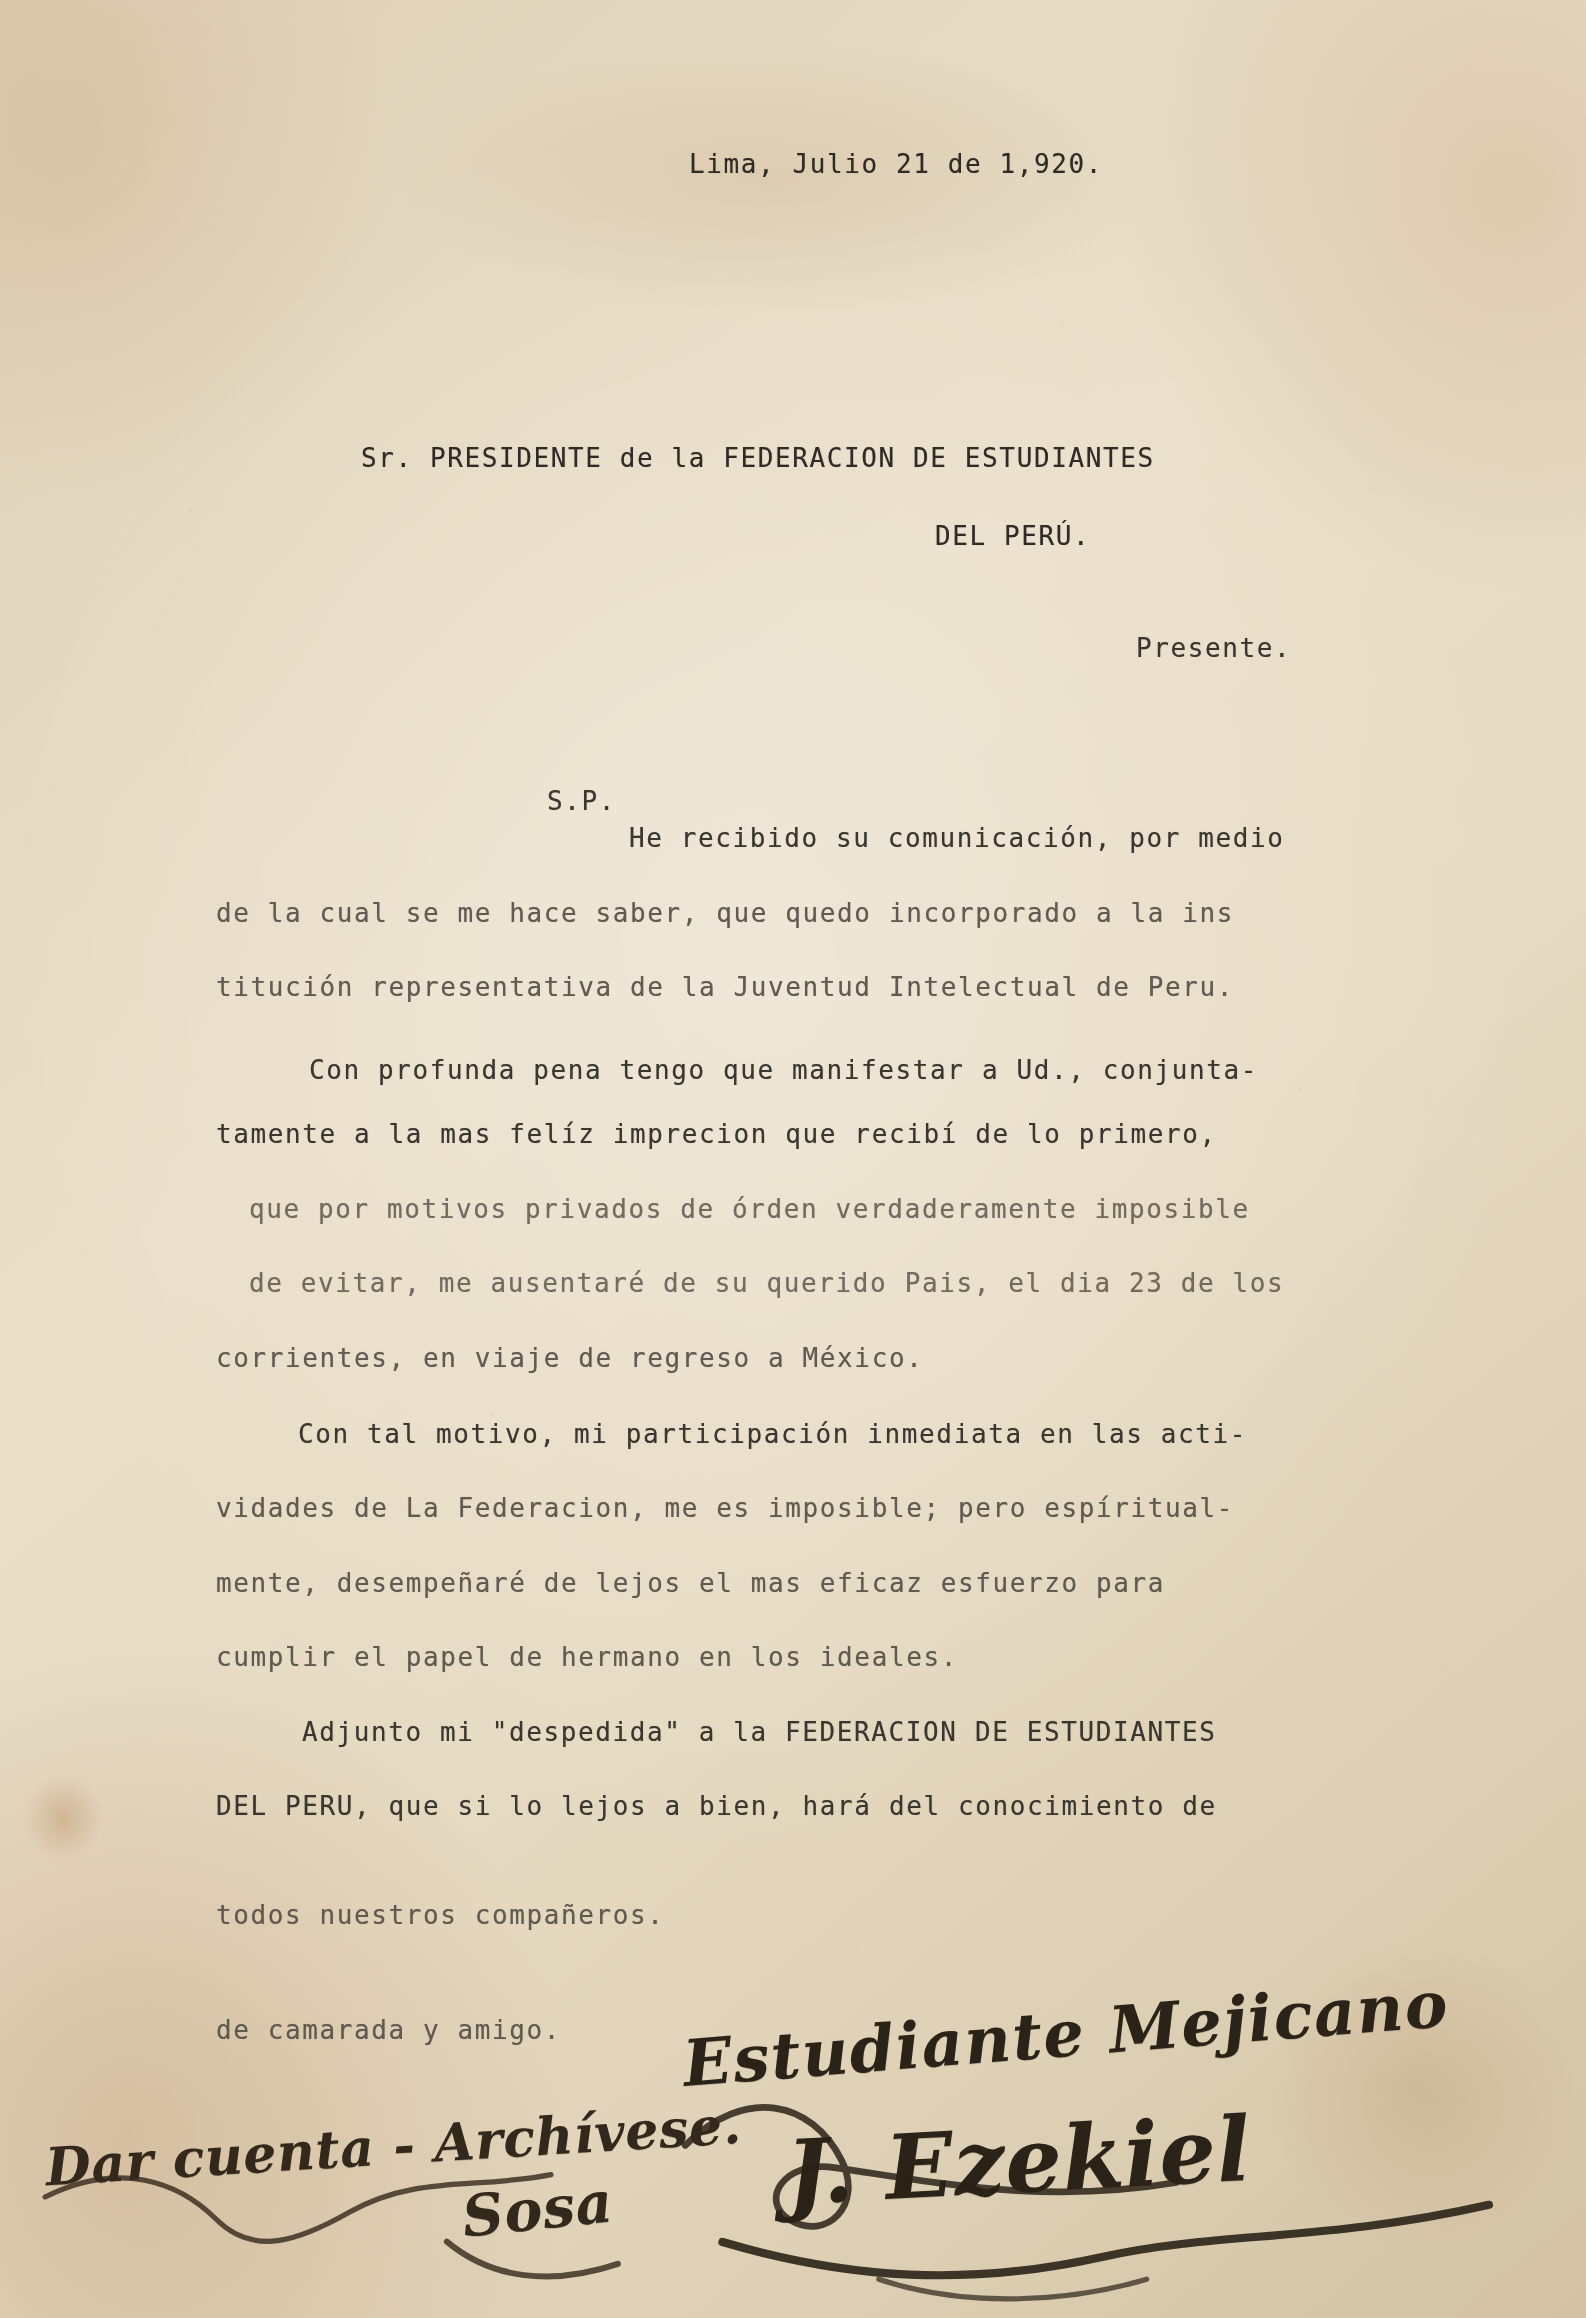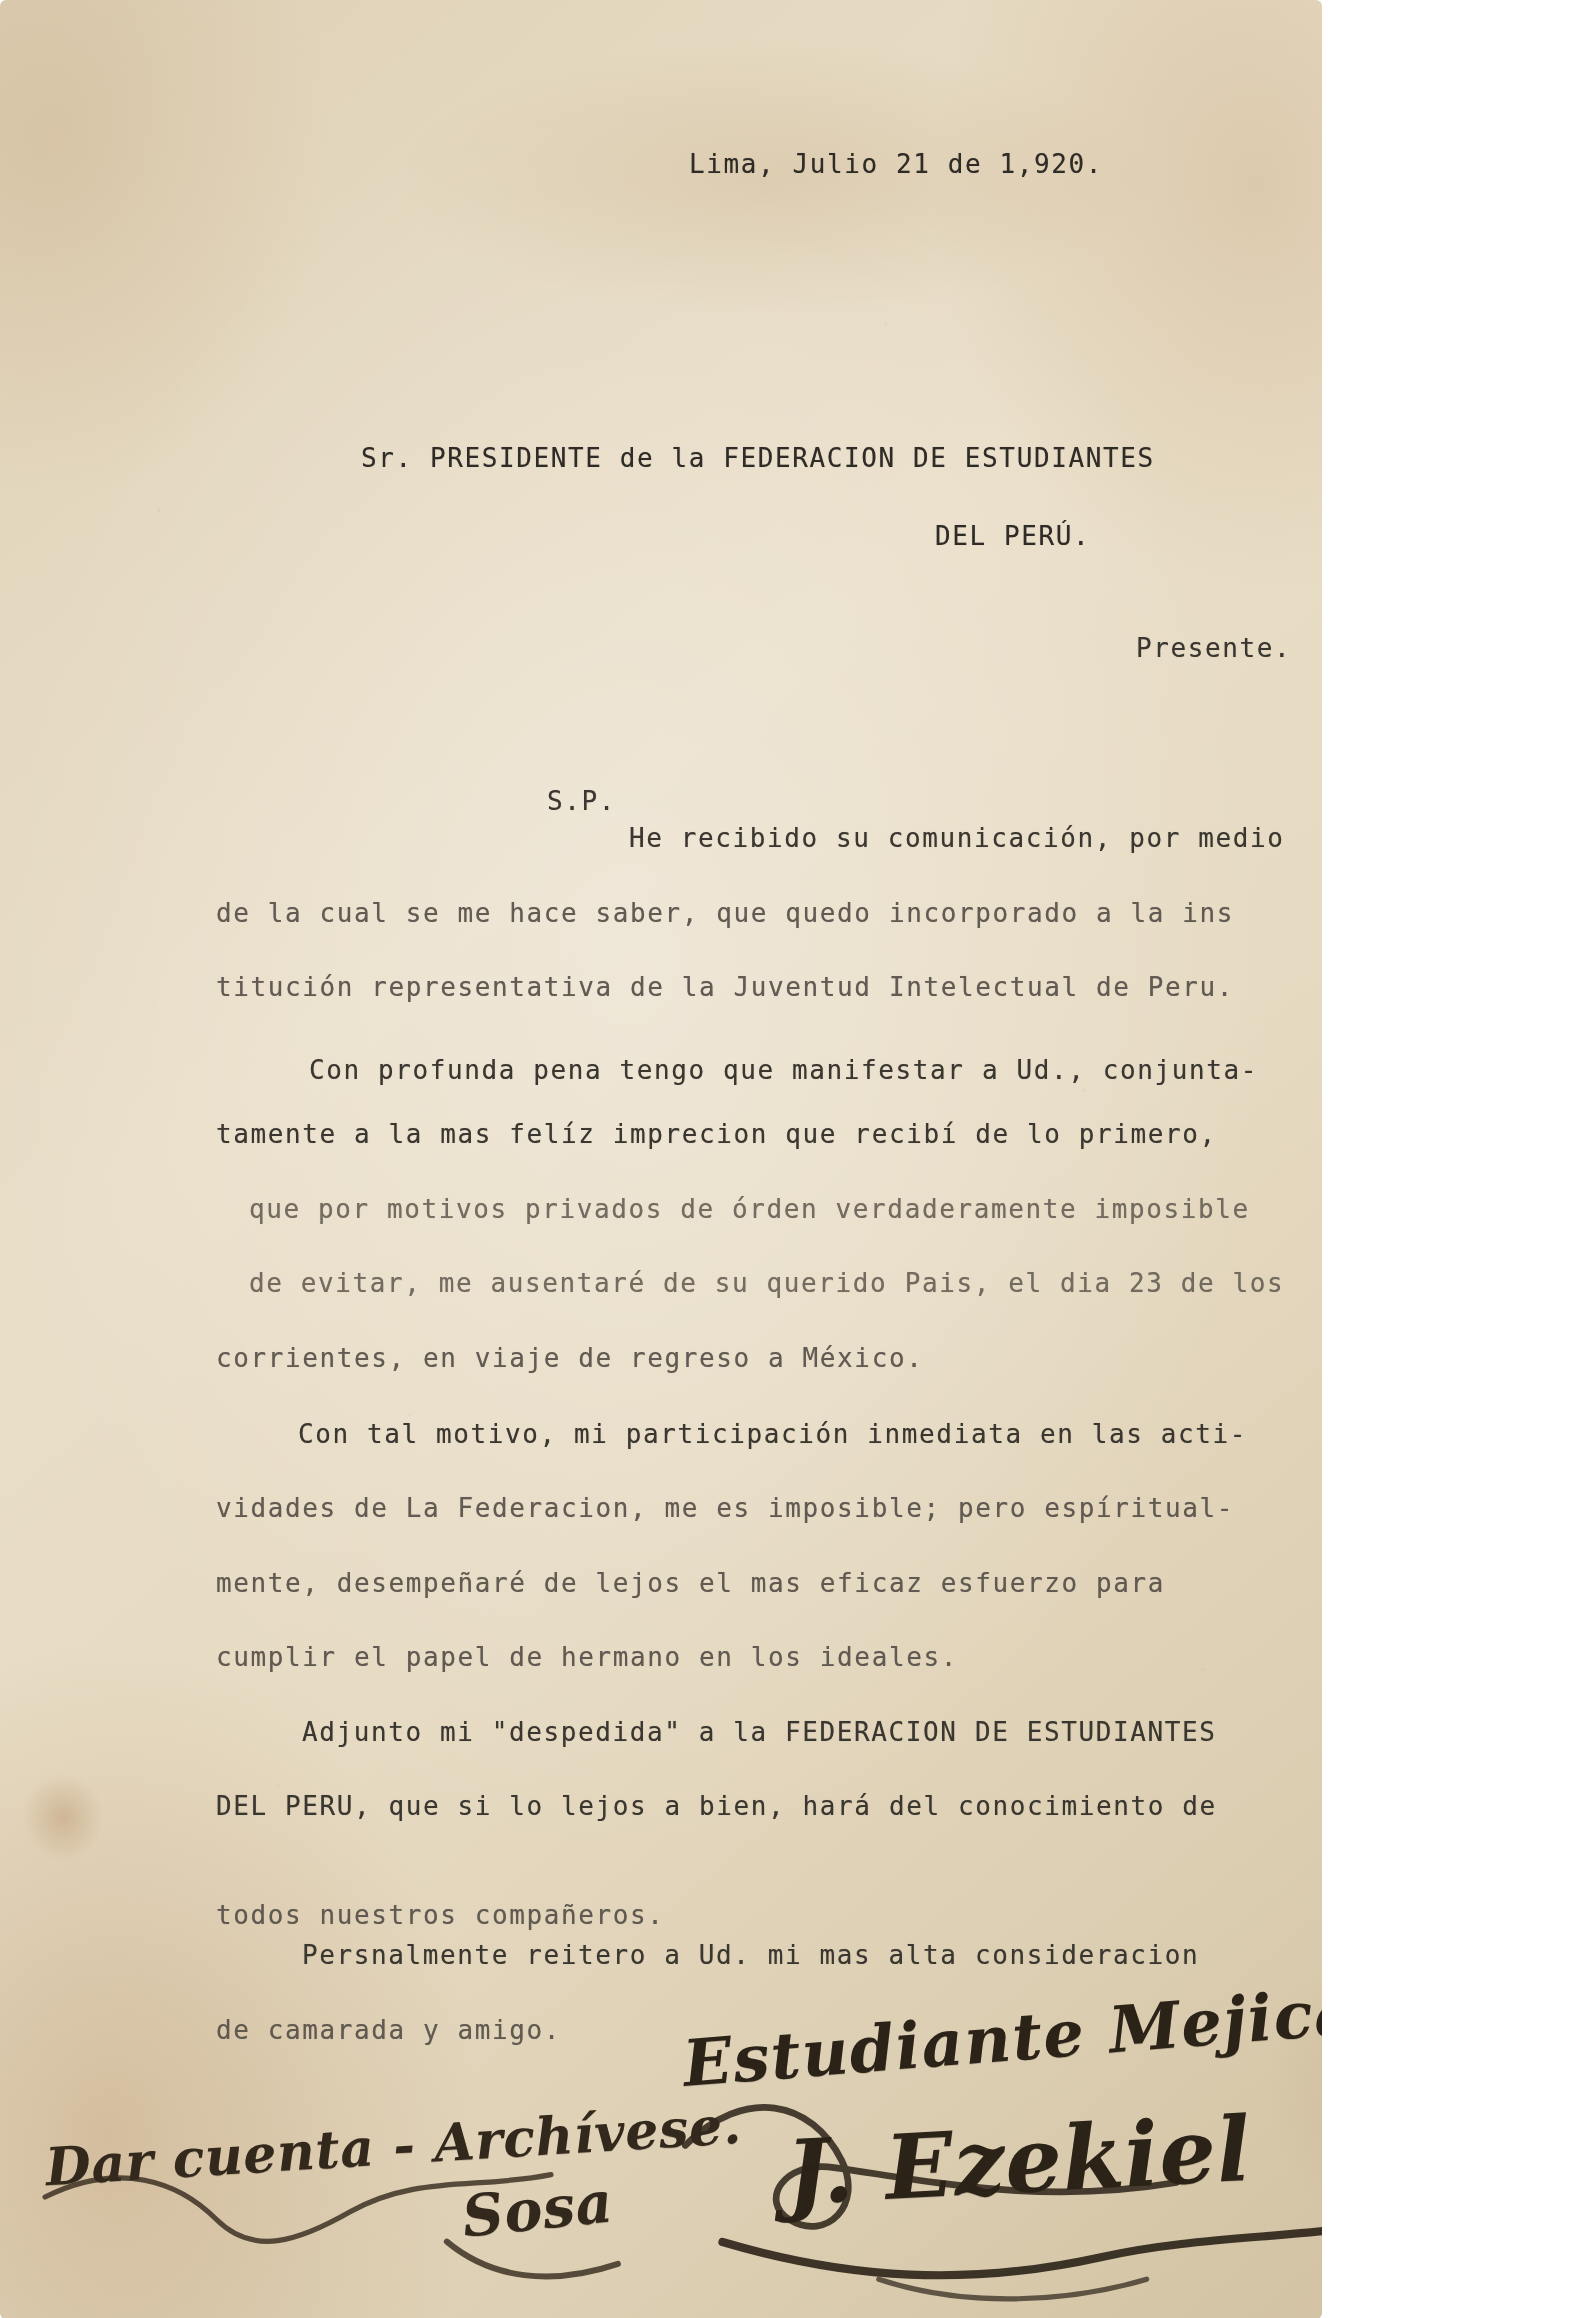--- a/index.html
+++ b/index.html
@@ -10,30 +10,29 @@
   body {
     width: 1586px;
     height: 2319px;
     overflow: hidden;
     font-family: "DejaVu Sans Mono", monospace;
   }
 
   
   .page {
     position: relative;
-    width: 1322px;
+    width: 1586px;
     height: 2319px;
     background:
       radial-gradient(ellipse 70% 55% at 48% 42%, rgba(255,255,255,0.30) 0%, rgba(255,255,255,0.0) 70%),
       radial-gradient(ellipse 40% 30% at 8% 92%, rgba(186,150,110,0.40) 0%, rgba(186,150,110,0.0) 70%),
       radial-gradient(ellipse 35% 25% at 95% 8%, rgba(196,164,124,0.35) 0%, rgba(196,164,124,0.0) 70%),
       radial-gradient(ellipse 30% 22% at 4% 6%, rgba(196,164,124,0.30) 0%, rgba(196,164,124,0.0) 70%),
       linear-gradient(140deg, #ded0b6 0%, #e4d8c0 18%, #e9dec8 38%, #e6dac2 60%, #ddcfb3 82%, #d3c3a4 100%);
     overflow: hidden;
-    border-radius: 6px;
   }
 
   
   .grain {
     position: absolute;
     inset: 0;
     pointer-events: none;
     opacity: .55;
     background-image:
       radial-gradient(circle at 12% 22%, rgba(120,95,60,.10) 0 1.5px, rgba(0,0,0,0) 2.2px),
@@ -154,21 +153,20 @@
 
   <div class="typed ind" style="left:298px;  top:1419px;">Con tal motivo, mi participación inmediata en las acti-</div>
   <div class="typed ln faint" style="top:1493px;">vidades de La Federacion, me es imposible; pero espíritual-</div>
   <div class="typed ln faint" style="top:1568px;">mente, desempeñaré de lejos el mas eficaz esfuerzo para</div>
   <div class="typed ln faint" style="top:1642px;">cumplir el papel de hermano en los ideales.</div>
 
   <div class="typed ind" style="left:302px;  top:1717px;">Adjunto mi "despedida" a la FEDERACION DE ESTUDIANTES</div>
   <div class="typed ln" style="top:1791px;">DEL PERU, que si lo lejos a bien, hará del conocimiento de</div>
   <div class="typed ln faint" style="top:1900px;">todos nuestros compañeros.</div>
 
-  <div class="typed ind" style="left:302px;  top:1940px;">Persnalmente reitero a Ud. mi mas alta consideracion</div>
   <div class="typed ln faint" style="top:2015px;">de camarada y amigo.</div>
 
   <div class="ink sig-main">Estudiante Mejicano</div>
   <div class="ink sig-name">J. Ezekiel</div>
 
   <svg class="ink-stroke" style="left:655px; top:2056px; width:894px; height:253px;" viewBox="0 0 1200 340">
     <path d="M40 120 C 120 40, 210 60, 250 140 C 280 200, 230 250, 180 220 C 140 196, 170 140, 240 150 C 380 170, 520 200, 700 170" fill="none" stroke="#2b2218" stroke-width="9" stroke-linecap="round" opacity=".85"></path>
     <path d="M90 250 C 260 300, 420 310, 600 270 C 760 235, 900 250, 1120 200" fill="none" stroke="#2b2218" stroke-width="11" stroke-linecap="round" opacity=".9"></path>
     <path d="M300 300 C 420 340, 560 330, 660 300" fill="none" stroke="#2b2218" stroke-width="7" stroke-linecap="round" opacity=".7"></path>
   </svg>

